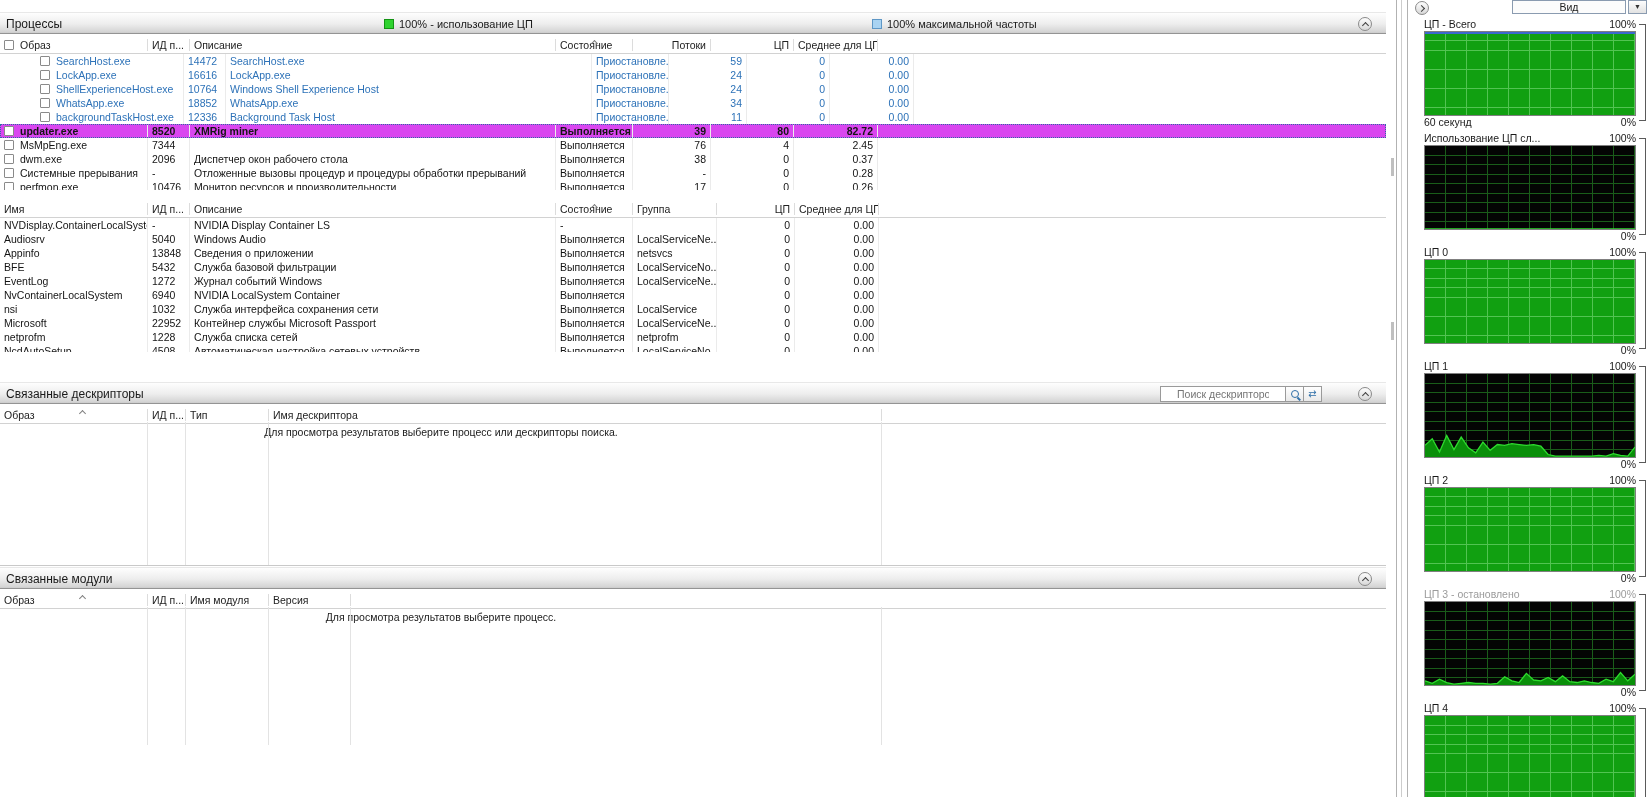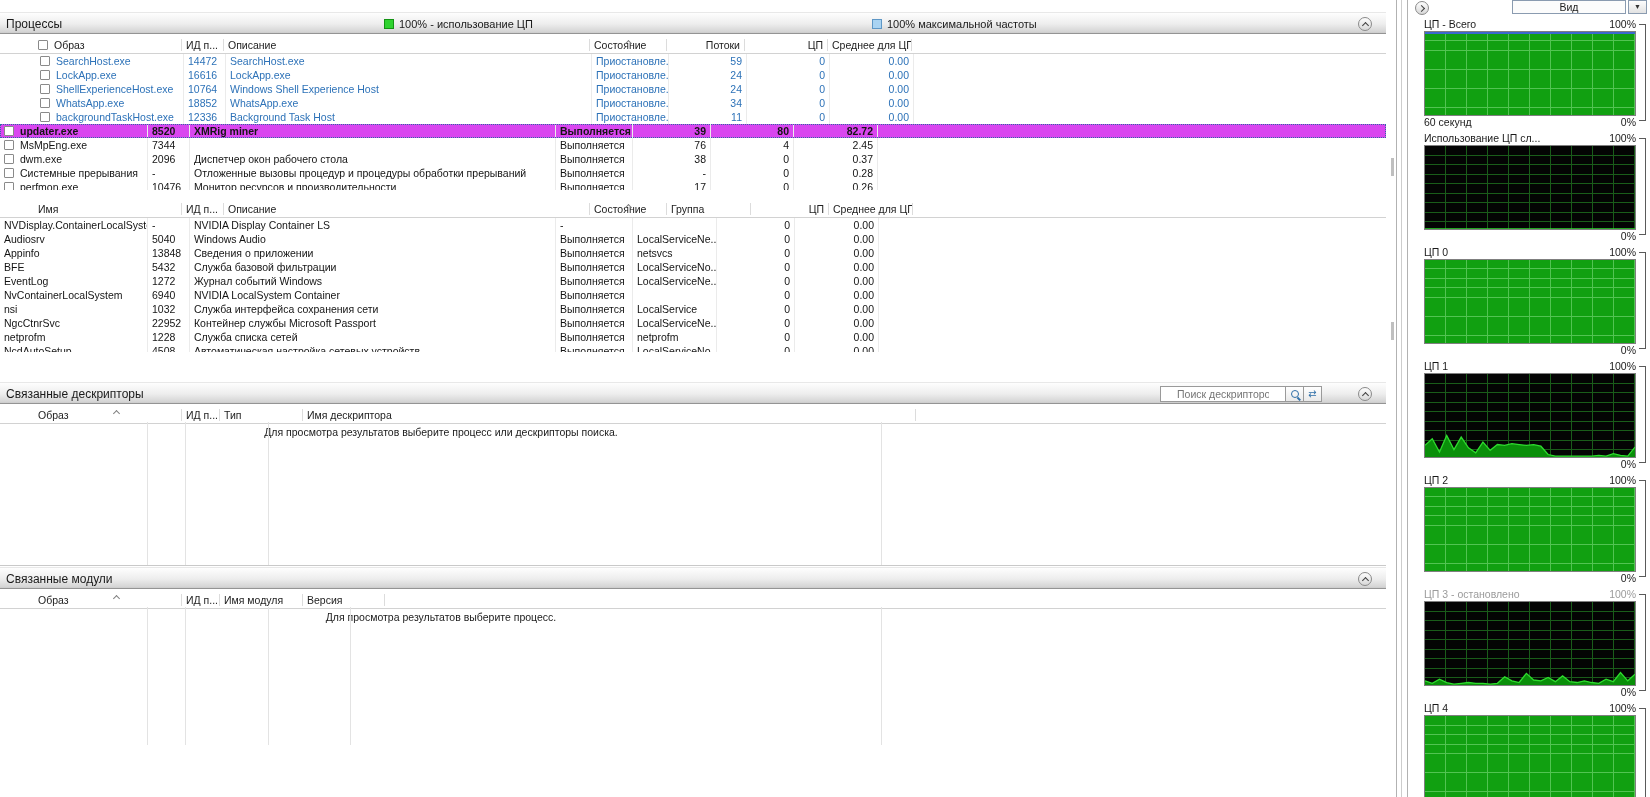--- a/index.html
+++ b/index.html
@@ -24,21 +24,21 @@
   .sq.g0{background:#0B4D0B;border:1px solid #1E8A1E;}
   .sq.blue{background:#A9D3F2;border:1px solid #5E97C6;}
 
   .chev{position:absolute;right:14px;top:4px;width:14px;height:14px;border-radius:50%;
       border:1px solid #8A8A8A;background:linear-gradient(#FDFDFD,#D8D8D8);box-sizing:border-box;}
   .chev::after{content:"";position:absolute;left:4px;top:5px;width:4px;height:4px;
       border-left:1px solid #3F3F3F;border-top:1px solid #3F3F3F;transform:rotate(45deg);}
 
   
   .thead{display:flex;align-items:flex-end;height:20px;box-sizing:border-box;
-      padding-bottom:2px;border-bottom:1px solid #D2D2D2;font-size:10.5px;color:#222;padding-left:34px;}
+      padding-bottom:2px;border-bottom:1px solid #D2D2D2;font-size:10.5px;color:#222;}
   .thead .cell{position:relative;}
   .cell{box-sizing:border-box;padding:0 4px;overflow:hidden;white-space:nowrap;
       border-right:1px solid #EBEBEB;}
   .thead .cell{border-right:1px solid #DCDCDC;}
   .trow{display:flex;height:14px;line-height:14px;font-size:10.5px;color:#141414;}
   .trow.suspended{color:#2D72B8;margin-left:36px;}
   .trow.selected{background:#d946ef;outline:1px dotted #2E6DA4;outline-offset:-1px;font-weight:bold;}
   .tbody{overflow:hidden;}
   #proc-rows{height:136px;}
   #serv-rows{height:134px;}
@@ -338,21 +338,21 @@
         <div class="trow">
           <span class="cell c-name">nsi</span>
           <span class="cell c-pid">1032</span>
           <span class="cell c-desc">Служба интерфейса сохранения сети</span>
           <span class="cell c-status">Выполняется</span>
           <span class="cell c-group">LocalService</span>
           <span class="cell c-cpu2 num">0</span>
           <span class="cell c-avg num">0.00</span>
         </div>
         <div class="trow">
-          <span class="cell c-name">NgcCtnrSvc</span>
+          <span class="cell c-name">Microsoft</span>
           <span class="cell c-pid">22952</span>
           <span class="cell c-desc">Контейнер службы Microsoft Passport</span>
           <span class="cell c-status">Выполняется</span>
           <span class="cell c-group">LocalServiceNe...</span>
           <span class="cell c-cpu2 num">0</span>
           <span class="cell c-avg num">0.00</span>
         </div>
         <div class="trow">
           <span class="cell c-name">netprofm</span>
           <span class="cell c-pid">1228</span>

